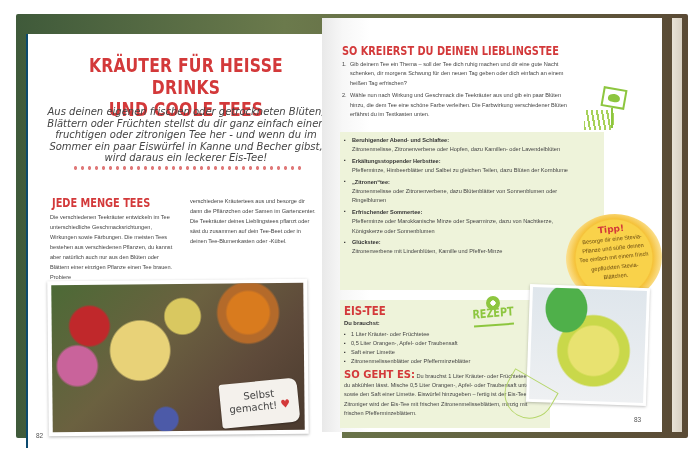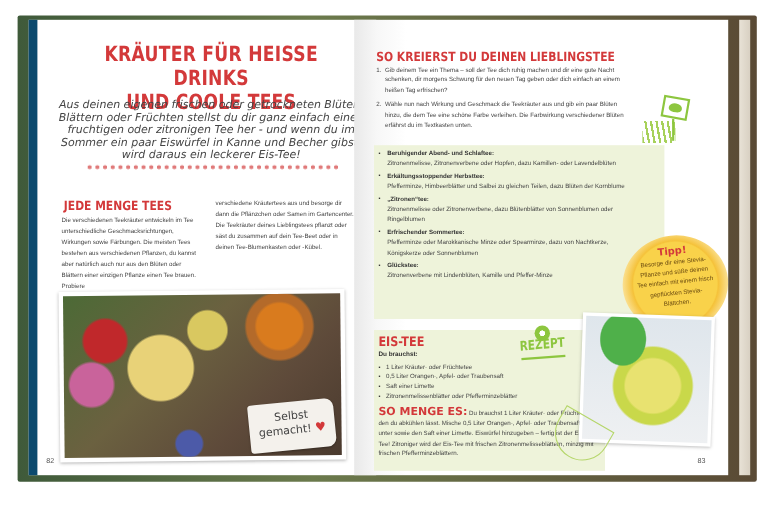--- a/index.html
+++ b/index.html
@@ -2,21 +2,21 @@
 <html><head>
 <meta charset="utf-8">
 <style>
   * { box-sizing: border-box; margin: 0; padding: 0; }
   html, body { width: 700px; height: 462px; overflow: hidden; background: #ffffff; }
   body { position: relative; font-family: "Liberation Sans", sans-serif; color: #333; }
 
   .book { position: absolute; left: 16px; top: 14px; width: 672px; height: 424px;
           background: linear-gradient(90deg,#3f5a3a 0%,#6b7a4c 40%,#5a4a35 100%); border-radius: 2px; }
   .page { position: absolute; top: 18px; height: 414px; background: #ffffff; overflow: hidden; }
-  .page-left { left: 26px; width: 316px; border-left: 8px solid #0c4a6e; }
+  .page-left { left: 26px; width: 316px; border-left: 2px solid #0c4a6e; margin-top: 16px; }
   .page-right { left: 322px; width: 340px; background: linear-gradient(90deg,#e9e9e9 0%,#f7f7f7 6%,#fff 14%); }
   .gutter-shadow { position: absolute; left: 334px; top: 18px; width: 14px; height: 414px;
           background: linear-gradient(90deg, rgba(0,0,0,0) 0%, rgba(0,0,0,0.08) 60%, rgba(0,0,0,0.14) 100%); }
 
   
   .main-title { position: absolute; left: 0; width: 316px; top: 20px; text-align: center;
                 font-family: "DejaVu Sans", sans-serif; font-weight: bold; font-size: 19px; line-height: 22px;
                 color: #d3393a; letter-spacing: 0.3px; transform: scaleX(0.82); }
   .intro { position: absolute; left: 18px; width: 280px; top: 72px; text-align: center;
            font-family: "DejaVu Sans", sans-serif; font-size: 10px; line-height: 11.6px; color: #444; font-style: italic; }
@@ -179,21 +179,21 @@
     <div class="spoon"></div>
   </div>
   <div class="du-braucht">Du brauchst:</div>
   <ul class="ing">
     <li>1 Liter Kräuter- oder Früchtetee</li>
     <li>0,5 Liter Orangen-, Apfel- oder Traubensaft</li>
     <li>Saft einer Limette</li>
     <li>Zitronenmelissenblätter oder Pfefferminzeblätter</li>
   </ul>
   <div class="so-geht">
-    <span class="sg-h">SO MENGE ES:</span>
+    <span class="sg-h">SO GEHT ES:</span>
     <span>Du brauchst 1 Liter Kräuter- oder Früchtetee, den du abkühlen lässt. Mische 0,5 Liter Orangen-, Apfel- oder Traubensaft unter sowie den Saft einer Limette. Eiswürfel hinzugeben – fertig ist der Eis-Tee! Zitroniger wird der Eis-Tee mit frischen Zitronenmelisseblättern, minzig mit frischen Pfefferminzeblättern.</span>
   </div>
 
   <div class="photo-right">
     <div class="img"></div>
   </div>
   <div class="lime-sketch"></div>
 
   <div class="page-num pn-right">83</div>
 </div>

